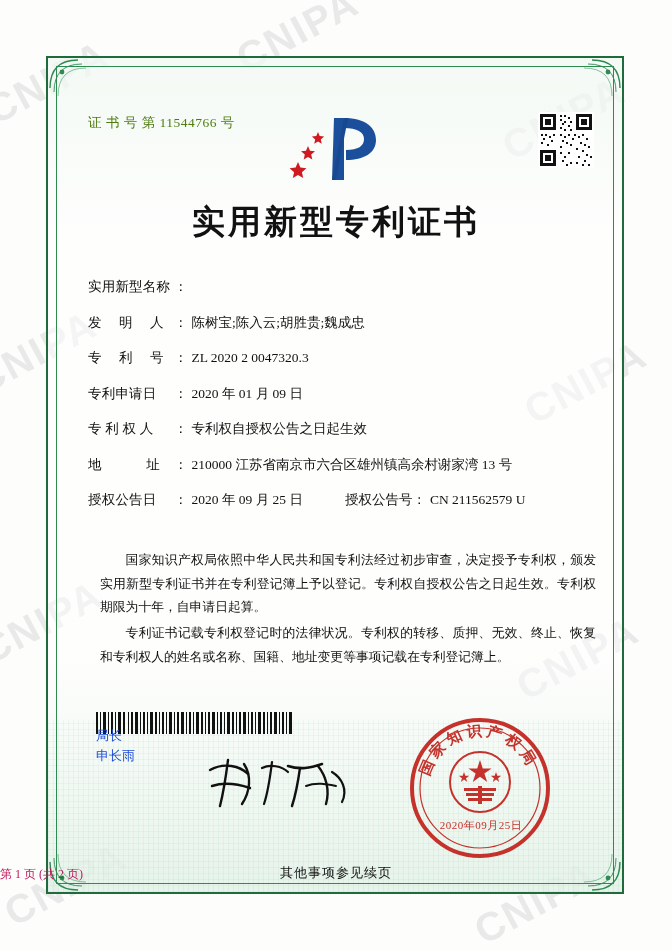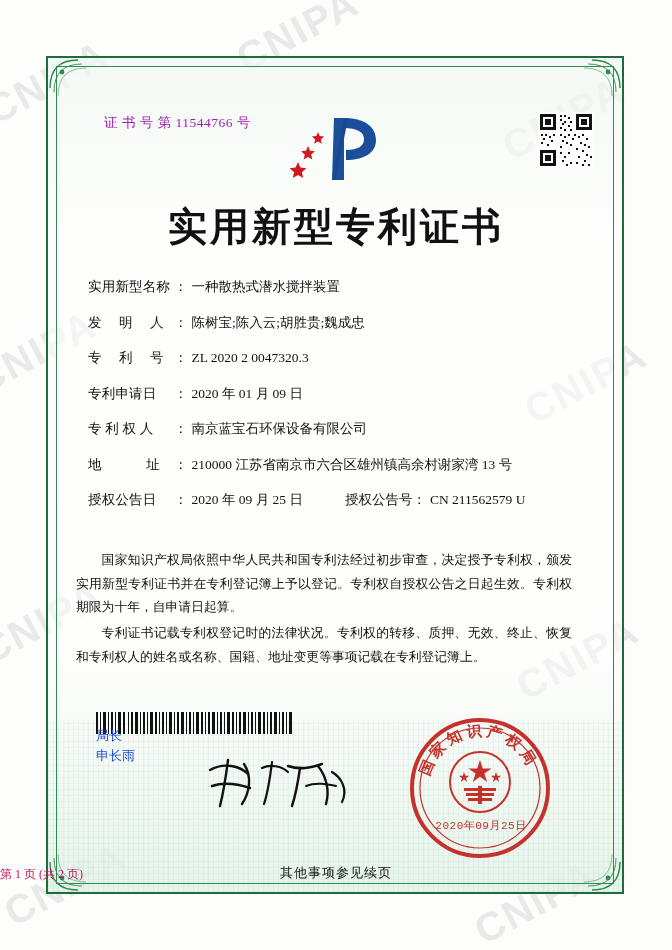--- a/index.html
+++ b/index.html
@@ -80,23 +80,23 @@
       repeating-linear-gradient(90deg, rgba(47,138,82,0.06) 0px, rgba(47,138,82,0.06) 1px, transparent 1px, transparent 5px),
       repeating-linear-gradient(0deg, rgba(47,138,82,0.05) 0px, rgba(47,138,82,0.05) 1px, transparent 1px, transparent 6px);
     pointer-events: none;
   }
 
   
   .content { position: absolute; inset: 0; }
 
   .cert-no {
     position: absolute;
-    left: 104px; top: 114px;
+    left: 88px; top: 114px;
     font-size: 13.5px;
-    color: #a21caf;
+    color: #4d7c0f;
     letter-spacing: 0.5px;
   }
 
   
   .logo {
     position: absolute;
     left: 288px; top: 110px;
     width: 96px; height: 78px;
   }
 
@@ -106,21 +106,21 @@
     right: 78px; top: 112px;
     width: 56px; height: 56px;
     background: #fff;
   }
   .qr svg { display: block; }
 
   .title {
     position: absolute;
     left: 0; right: 0; top: 200px;
     text-align: center;
-    font-size: 39px;
+    font-size: 33px;
     font-weight: bold;
     letter-spacing: 3px;
     color: #111;
     font-family: "DejaVu Serif", serif;
   }
 
   .fields {
     position: absolute;
     left: 88px; top: 278px;
     width: 500px;
@@ -143,21 +143,21 @@
 
   .grant-row {
     display: flex;
     align-items: baseline;
     white-space: nowrap;
   }
   .grant-row .g2-label { margin-left: 42px; }
 
   .para {
     position: absolute;
-    left: 76px; top: 549px;
+    left: 100px; top: 549px;
     width: 496px;
     font-size: 12.8px;
     line-height: 1.85;
     color: #111;
     text-align: justify;
   }
   .para p { margin: 0 0 2px 0; text-indent: 2em; }
 
   
   .barcode {
@@ -172,21 +172,21 @@
     left: 408px; top: 716px;
     width: 144px; height: 144px;
   }
   .seal-date {
     position: absolute;
     left: 418px; top: 818px;
     width: 126px;
     text-align: center;
     font-size: 11px;
     color: #c5322c;
-    font-family: Liberation Mono, monospace;
+    font-family: Liberation Serif, serif;
     letter-spacing: 0.5px;
   }
 
   .director {
     position: absolute;
     left: 96px; top: 726px;
     font-size: 13px;
     line-height: 1.55;
     color: #1d4ed8;
   }
@@ -347,41 +347,40 @@
         </g>
       </svg>
     </div>
 
     <div class="title">实用新型专利证书</div>
 
     <div class="fields">
       <div class="field-row">
         <span class="f-label">实用新型名称</span>
         <span class="f-colon">：</span>
-        <span class="f-value">一种散热式潜水搅拌装置</span>
       </div>
       <div class="field-row">
         <span class="f-label">发　 明　 人</span>
         <span class="f-colon">：</span>
         <span class="f-value">陈树宝;陈入云;胡胜贵;魏成忠</span>
       </div>
       <div class="field-row">
         <span class="f-label">专　 利　 号</span>
         <span class="f-colon">：</span>
         <span class="f-value">ZL 2020 2 0047320.3</span>
       </div>
       <div class="field-row">
         <span class="f-label">专利申请日</span>
         <span class="f-colon">：</span>
         <span class="f-value">2020 年 01 月 09 日</span>
       </div>
       <div class="field-row">
         <span class="f-label">专 利 权 人</span>
         <span class="f-colon">：</span>
-        <span class="f-value">南京蓝宝石环保设备有限公司</span>
+        <span class="f-value">专利权自授权公告之日起生效</span>
       </div>
       <div class="field-row">
         <span class="f-label">地　　 　址</span>
         <span class="f-colon">：</span>
         <span class="f-value">210000 江苏省南京市六合区雄州镇高余村谢家湾 13 号</span>
       </div>
 
       <div class="grant-row">
         <span class="f-label">授权公告日</span>
         <span class="f-colon">：</span>

